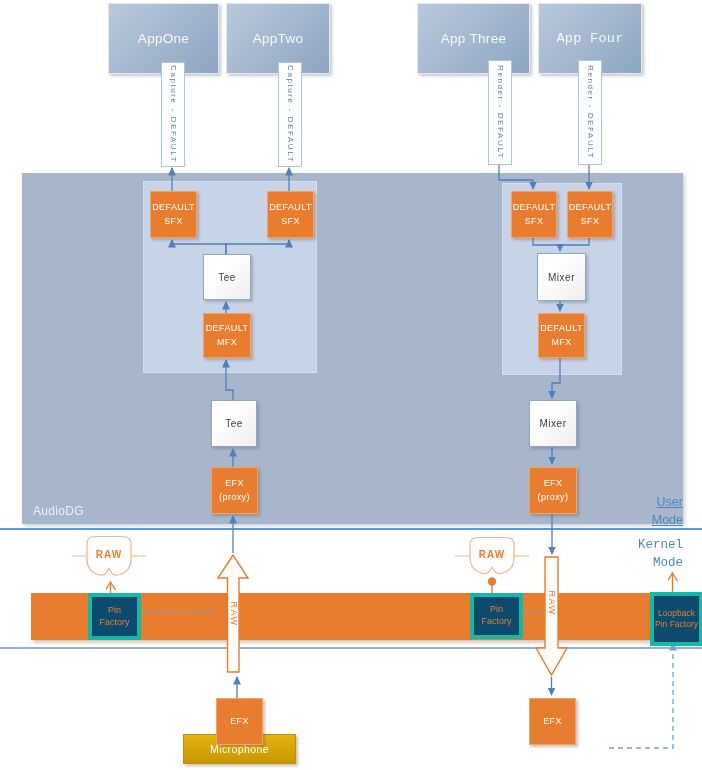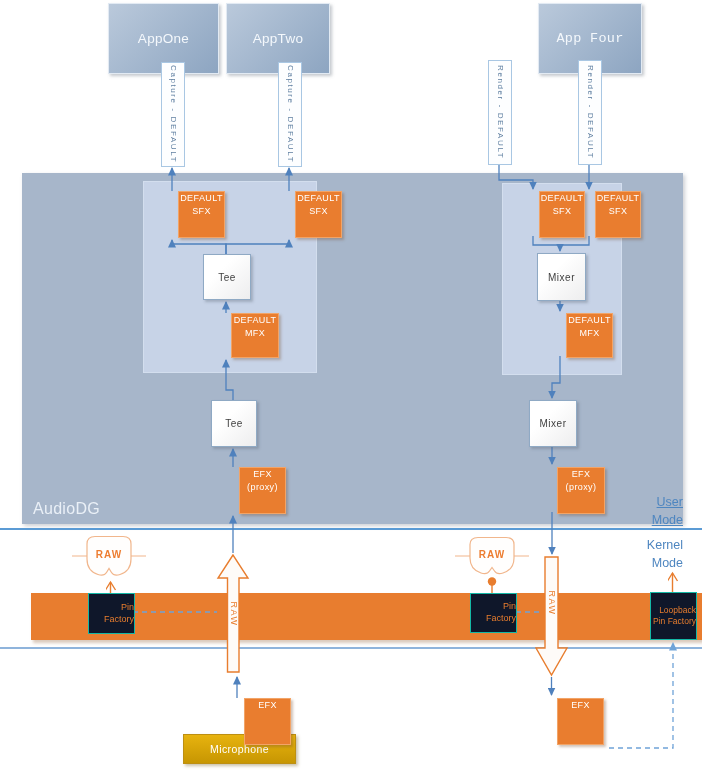--- a/index.html
+++ b/index.html
@@ -21,43 +21,43 @@
   .pipe{
     background:#fdfeff;border:1px solid #a9c7e3;
     display:flex;align-items:center;justify-content:center;
   }
   .pipe span{
     writing-mode:vertical-rl;text-orientation:mixed;
     font-size:8px;letter-spacing:1.6px;color:#5f7fa1;white-space:nowrap;
   }
   
   .region{background:#a7b6ca;box-shadow:2px 2px 4px rgba(90,100,115,.3);}
-  .region-label{color:#eaf0f7;font-size:16px;letter-spacing:.3px;margin-top:47px;}
+  .region-label{color:#eaf0f7;font-size:12px;letter-spacing:.3px;margin-top:47px;}
   .panel{background:#c7d3e7;border:1px solid #d3deee;}
   
   .onode{
     background:#e97d2f;border:1px solid #f2a467;
     box-shadow:1.5px 2px 2.5px rgba(120,80,50,.35);
-    display:flex;justify-content:center;text-align:center;
-    color:#ffffff;font-size:9px;line-height:1.45;letter-spacing:.4px;margin-left:28px;
+    display:flex;align-items:center;justify-content:center;text-align:center;
+    color:#ffffff;font-size:9px;line-height:1.45;letter-spacing:.4px;
   }
   
   .wnode{
     background:linear-gradient(135deg,#ffffff 35%,#ededee 100%);
     border:1.4px solid #8fa9c4;
     box-shadow:1.5px 2px 2.5px rgba(90,100,115,.35);
     display:flex;align-items:center;justify-content:center;text-align:center;
     color:#3f3f3f;font-size:10px;letter-spacing:.5px;
   }
   
   .bus{background:#e87d2f;box-shadow:2px 3px 3px rgba(150,100,60,.35);}
   
   .pin{
-    background:#0f172a;border:1px solid #14b8a6;
-    display:flex;align-items:center;justify-content:center;text-align:right;
+    background:#0c4a6e;border:4px solid #14b8a6;
+    display:flex;align-items:center;justify-content:center;text-align:center;
     color:#e87d2e;font-size:9px;line-height:1.3;
   }
   .pin.small{font-size:8.5px;line-height:1.25;}
   
   .gold{
     background:linear-gradient(#e7b30f,#c79602);
     border:1px solid #bd8f12;
     box-shadow:2px 2px 3px rgba(120,100,40,.4);
     display:flex;align-items:center;justify-content:center;
     color:#ffffff;font-size:10.5px;letter-spacing:.4px;
@@ -148,20 +148,23 @@
     </g>
     <circle cx="492" cy="581.5" r="4.2" fill="#e87d2e"></circle>
   </svg>
 
   <div class="abs app" style="left:226px;top:3px;width:102px;height:69px;">
     <span>AppTwo</span>
   </div>
   <div class="abs app" style="left:108px;top:3px;width:109px;height:69px;">
     <span>AppOne</span>
   </div>
+  <div class="abs app" style="left:417px;top:3px;width:111px;height:69px;">
+    <span>App Three</span>
+  </div>
   <div class="abs app" style="left:538px;top:3px;width:102px;height:69px;font-family:Liberation Mono, monospace;">
     <span>App Four</span>
   </div>
 
   <div class="abs pipe" style="left:161px;top:62px;width:22px;height:103px;">
     <span>Capture - DEFAULT</span>
   </div>
   <div class="abs pipe" style="left:278px;top:62px;width:22px;height:103px;">
     <span>Capture - DEFAULT</span>
   </div>
@@ -239,15 +242,15 @@
     <span>Microphone</span>
   </div>
   <div class="abs onode" style="left:216px;top:698px;width:45px;height:45px;">
     <span>EFX</span>
   </div>
   <div class="abs onode" style="left:529px;top:698px;width:45px;height:45px;">
     <span>EFX</span>
   </div>
 
   <div class="abs mode" style="left:633px;top:493px;width:50px;text-decoration:underline;">User Mode</div>
-  <div class="abs mode" style="left:633px;top:536px;width:50px;">Kernel Mode</div>
+  <div class="abs mode" style="left:633px;top:536px;width:50px;font-family:Liberation Mono, monospace;">Kernel Mode</div>
 
 </div>
 
 </body></html>

